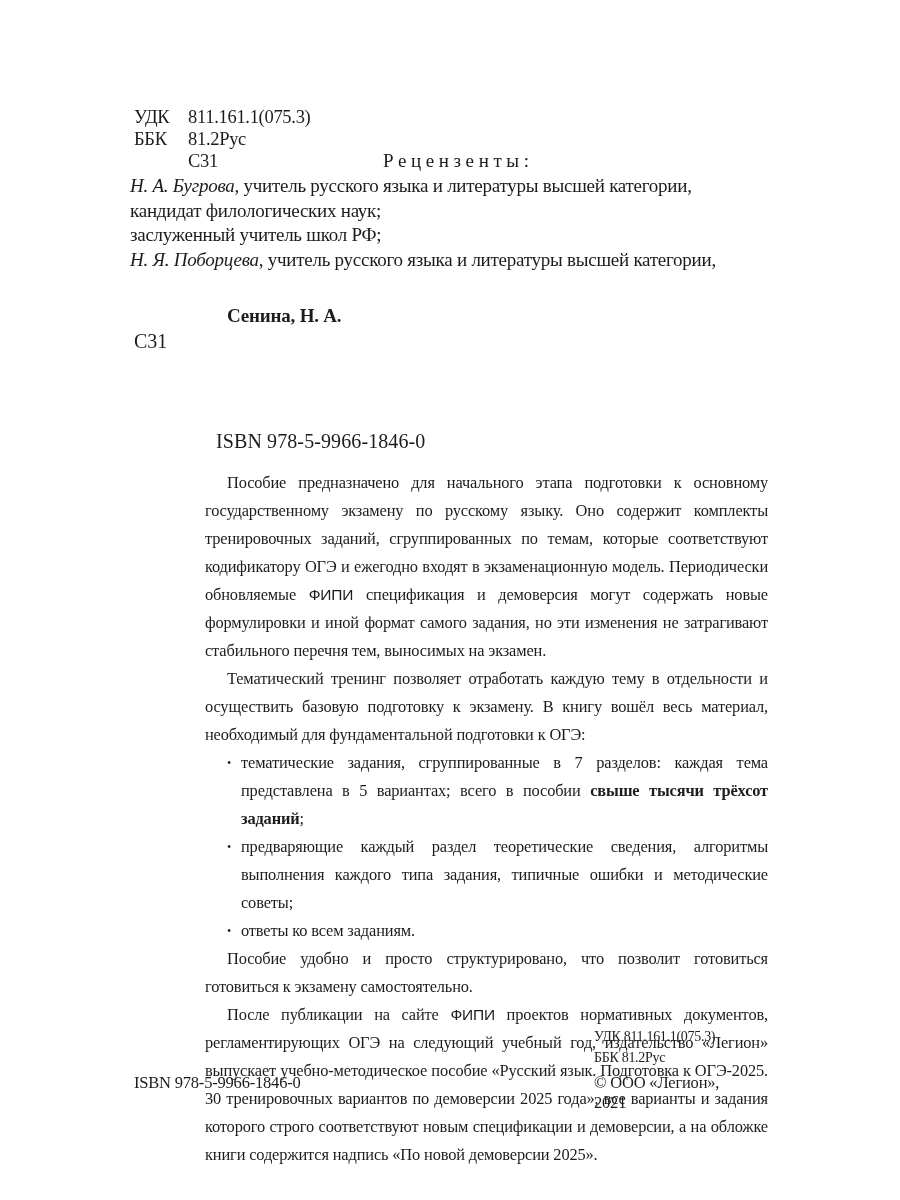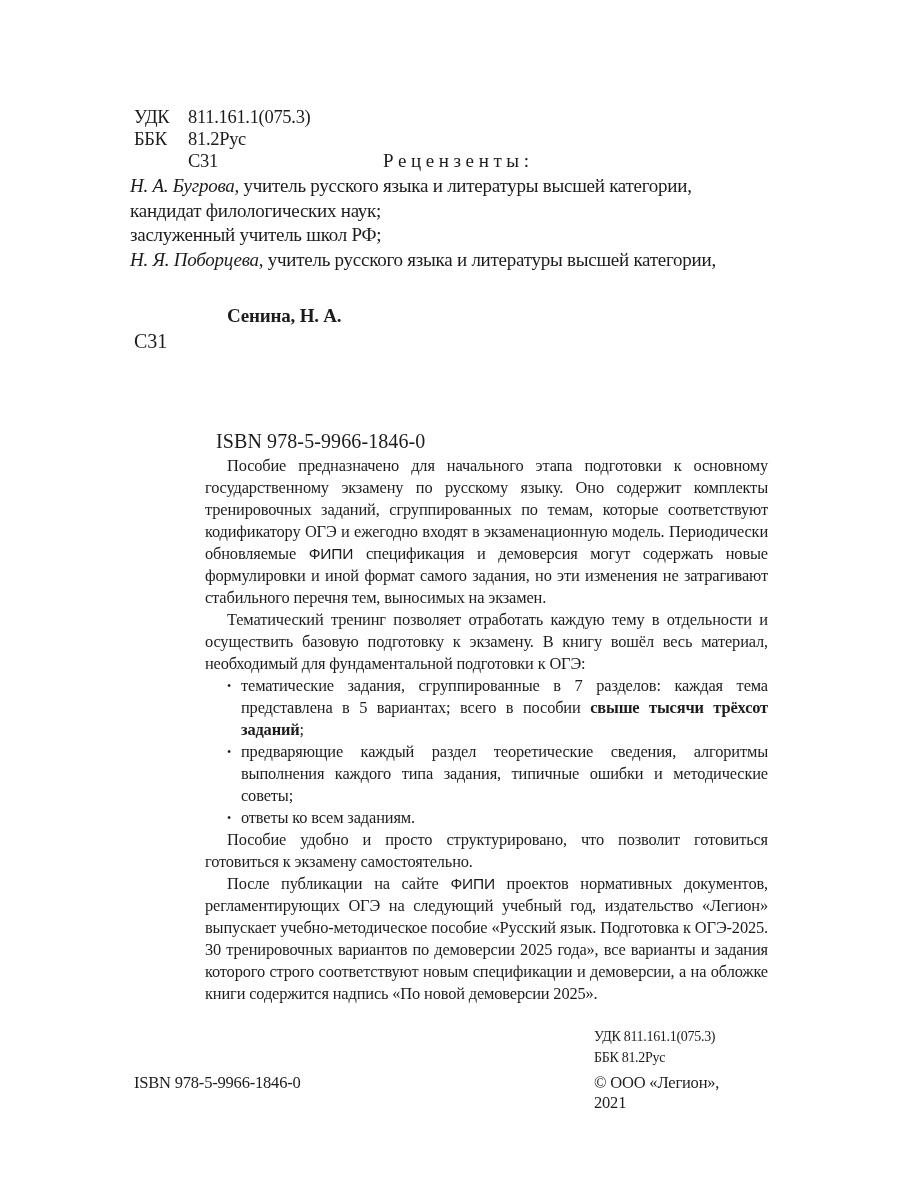--- a/index.html
+++ b/index.html
@@ -85,24 +85,24 @@
       left: 216px;
       top: 430px;
       font-size: 20px;
       letter-spacing: 0.1px;
     }
 
     
     .annotation {
       position: absolute;
       left: 205px;
-      top: 455px;
+      top: 469px;
       width: 563px;
       font-size: 16.4px;
-      line-height: 22px;
+      line-height: 28px;
       letter-spacing: -0.15px;
     }
     .annotation p {
       margin: 0;
       text-align: justify;
       text-indent: 22px;
     }
     .annotation ul {
       list-style: none;
       margin: 0;

